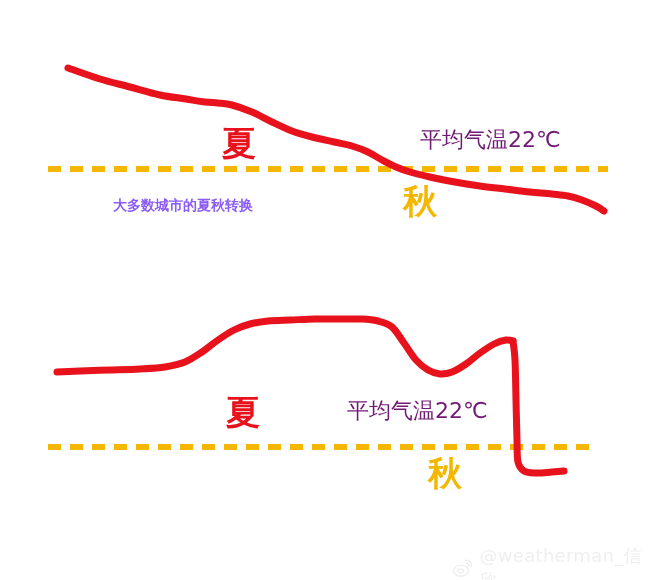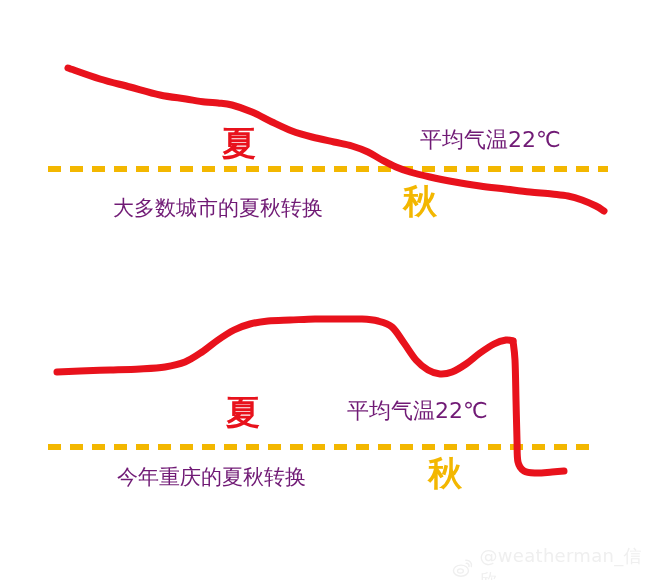--- a/index.html
+++ b/index.html
@@ -42,23 +42,23 @@
   }
   .season-label {
     font-size: 34px;
     font-weight: bold;
     letter-spacing: 0px;
   }
   .season-summer { color: #E8121C; }
   .season-autumn { color: #F3B700; }
 
   .caption-label {
-    font-size: 21px;
-    color: #701a75;
-    font-weight: normal;
+    font-size: 14px;
+    color: #8b5cf6;
+    font-weight: bold;
   }
   .avg-label {
     font-size: 22px;
     color: #701a75;
     font-weight: normal;
   }
 
   
   #c1-summer   { left: 222px; top: 126px; }
   #c1-autumn   { left: 403px; top: 184px; }
@@ -118,21 +118,20 @@
       <line x1="48" y1="157" x2="595" y2="157" stroke="#F3B700" stroke-width="6" stroke-dasharray="13 9" stroke-linecap="butt"></line>
 
       <path d="M57,82 C60.8,81.8 71.2,81.3 80,81 C88.8,80.7 100.0,80.3 110,80 C120.0,79.7 130.8,79.5 140,79 C149.2,78.5 157.5,78.2 165,77 C172.5,75.8 178.8,74.5 185,72 C191.2,69.5 196.5,65.7 202,62 C207.5,58.3 212.7,53.7 218,50 C223.3,46.3 228.7,42.7 234,40 C239.3,37.3 244.3,35.5 250,34 C255.7,32.5 261.3,31.7 268,31 C274.7,30.3 282.2,30.3 290,30 C297.8,29.7 306.7,29.2 315,29 C323.3,28.8 332.2,29.0 340,29 C347.8,29.0 355.7,28.7 362,29 C368.3,29.3 373.0,29.7 378,31 C383.0,32.3 387.7,33.3 392,37 C396.3,40.7 400.0,47.5 404,53 C408.0,58.5 412.0,65.5 416,70 C420.0,74.5 424.0,77.7 428,80 C432.0,82.3 436.0,83.7 440,84 C444.0,84.3 447.7,83.7 452,82 C456.3,80.3 461.3,77.2 466,74 C470.7,70.8 475.3,66.3 480,63 C484.7,59.7 489.7,56.2 494,54 C498.3,51.8 502.8,50.5 506,50 C509.2,49.5 511.8,50.8 513,51" fill="none" stroke="#E8121C" stroke-width="7" stroke-linecap="round" stroke-linejoin="round"></path>
 
       <path d="M513,51 C513.3,54.2 514.5,60.2 515,70 C515.5,79.8 515.7,96.7 516,110 C516.3,123.3 516.7,139.7 517,150 C517.3,160.3 516.8,166.8 518,172 C519.2,177.2 521.0,179.2 524,181 C527.0,182.8 531.3,182.8 536,183 C540.7,183.2 547.3,182.3 552,182 C556.7,181.7 562.0,181.2 564,181" fill="none" stroke="#E8121C" stroke-width="7" stroke-linecap="round" stroke-linejoin="round"></path>
     </svg>
 
     <span class="lbl season-label season-summer" id="c2-summer">夏</span>
     <span class="lbl season-label season-autumn" id="c2-autumn">秋</span>
     <span class="lbl avg-label" id="c2-avg">平均气温22℃</span>
-    <span class="lbl caption-label" id="c2-caption">今年重庆的夏秋转换</span>
   </div>
 
   <div id="watermark">
     <svg class="wm-icon" viewBox="0 0 24 24">
       <ellipse cx="10" cy="15" rx="8.4" ry="6.2" fill="none" stroke="#efefef" stroke-width="1.6"></ellipse>
       <ellipse cx="9.4" cy="15.3" rx="3.3" ry="2.4" fill="none" stroke="#efefef" stroke-width="1.4"></ellipse>
       <path d="M15.4 3.4 C 19.6 3.2 22.6 6.4 21.6 10.3" fill="none" stroke="#efefef" stroke-width="1.6" stroke-linecap="round"></path>
       <path d="M15.8 6.8 C 18.1 6.7 19.4 8.4 18.9 10.3" fill="none" stroke="#efefef" stroke-width="1.6" stroke-linecap="round"></path>
     </svg>
     <span class="wm-text">@weatherman_信欣</span>

